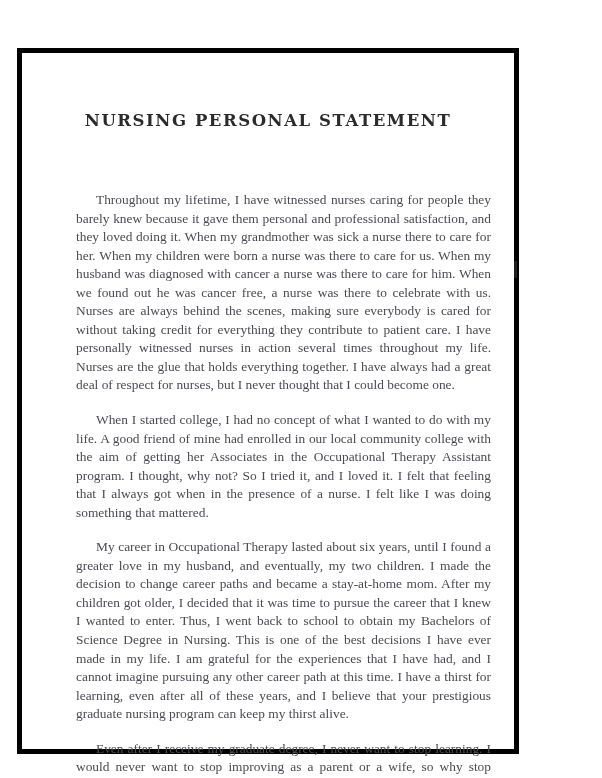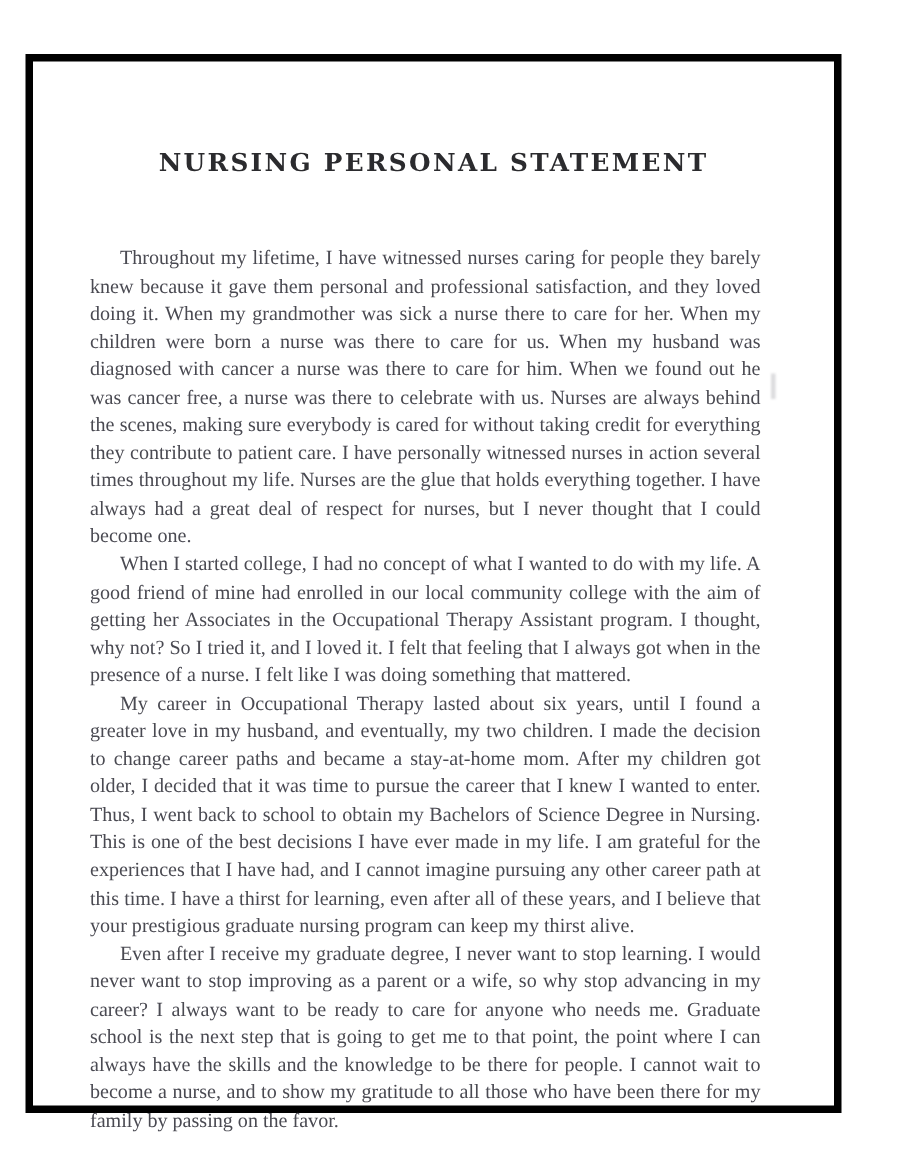--- a/index.html
+++ b/index.html
@@ -19,22 +19,22 @@
     position: relative;
     width: 602px;
     height: 778px;
     background: #ffffff;
   }
 
   
   .page-frame {
     position: absolute;
     left: 17px;
-    top: 36px;
-    width: 544px;
+    top: 48px;
+    width: 502px;
     height: 706px;
     border: 5px solid #000000;
     box-sizing: border-box;
     background: #ffffff;
   }
 
   .page-inner {
     position: absolute;
     left: 0;
     top: 0;
@@ -64,21 +64,21 @@
     width: 447px;
     color: #4a4a52;
     font-size: 13.4px;
     line-height: 18.55px;
     text-align: justify;
     text-justify: inter-word;
     hyphens: none;
   }
 
   .doc-body p {
-    margin: 0;
+    margin: 16px;
     text-indent: 20px;
     text-align: justify;
   }
 
   
   .scan-smudge {
     position: absolute;
     left: 492px;
     top: 208px;
     width: 3px;

